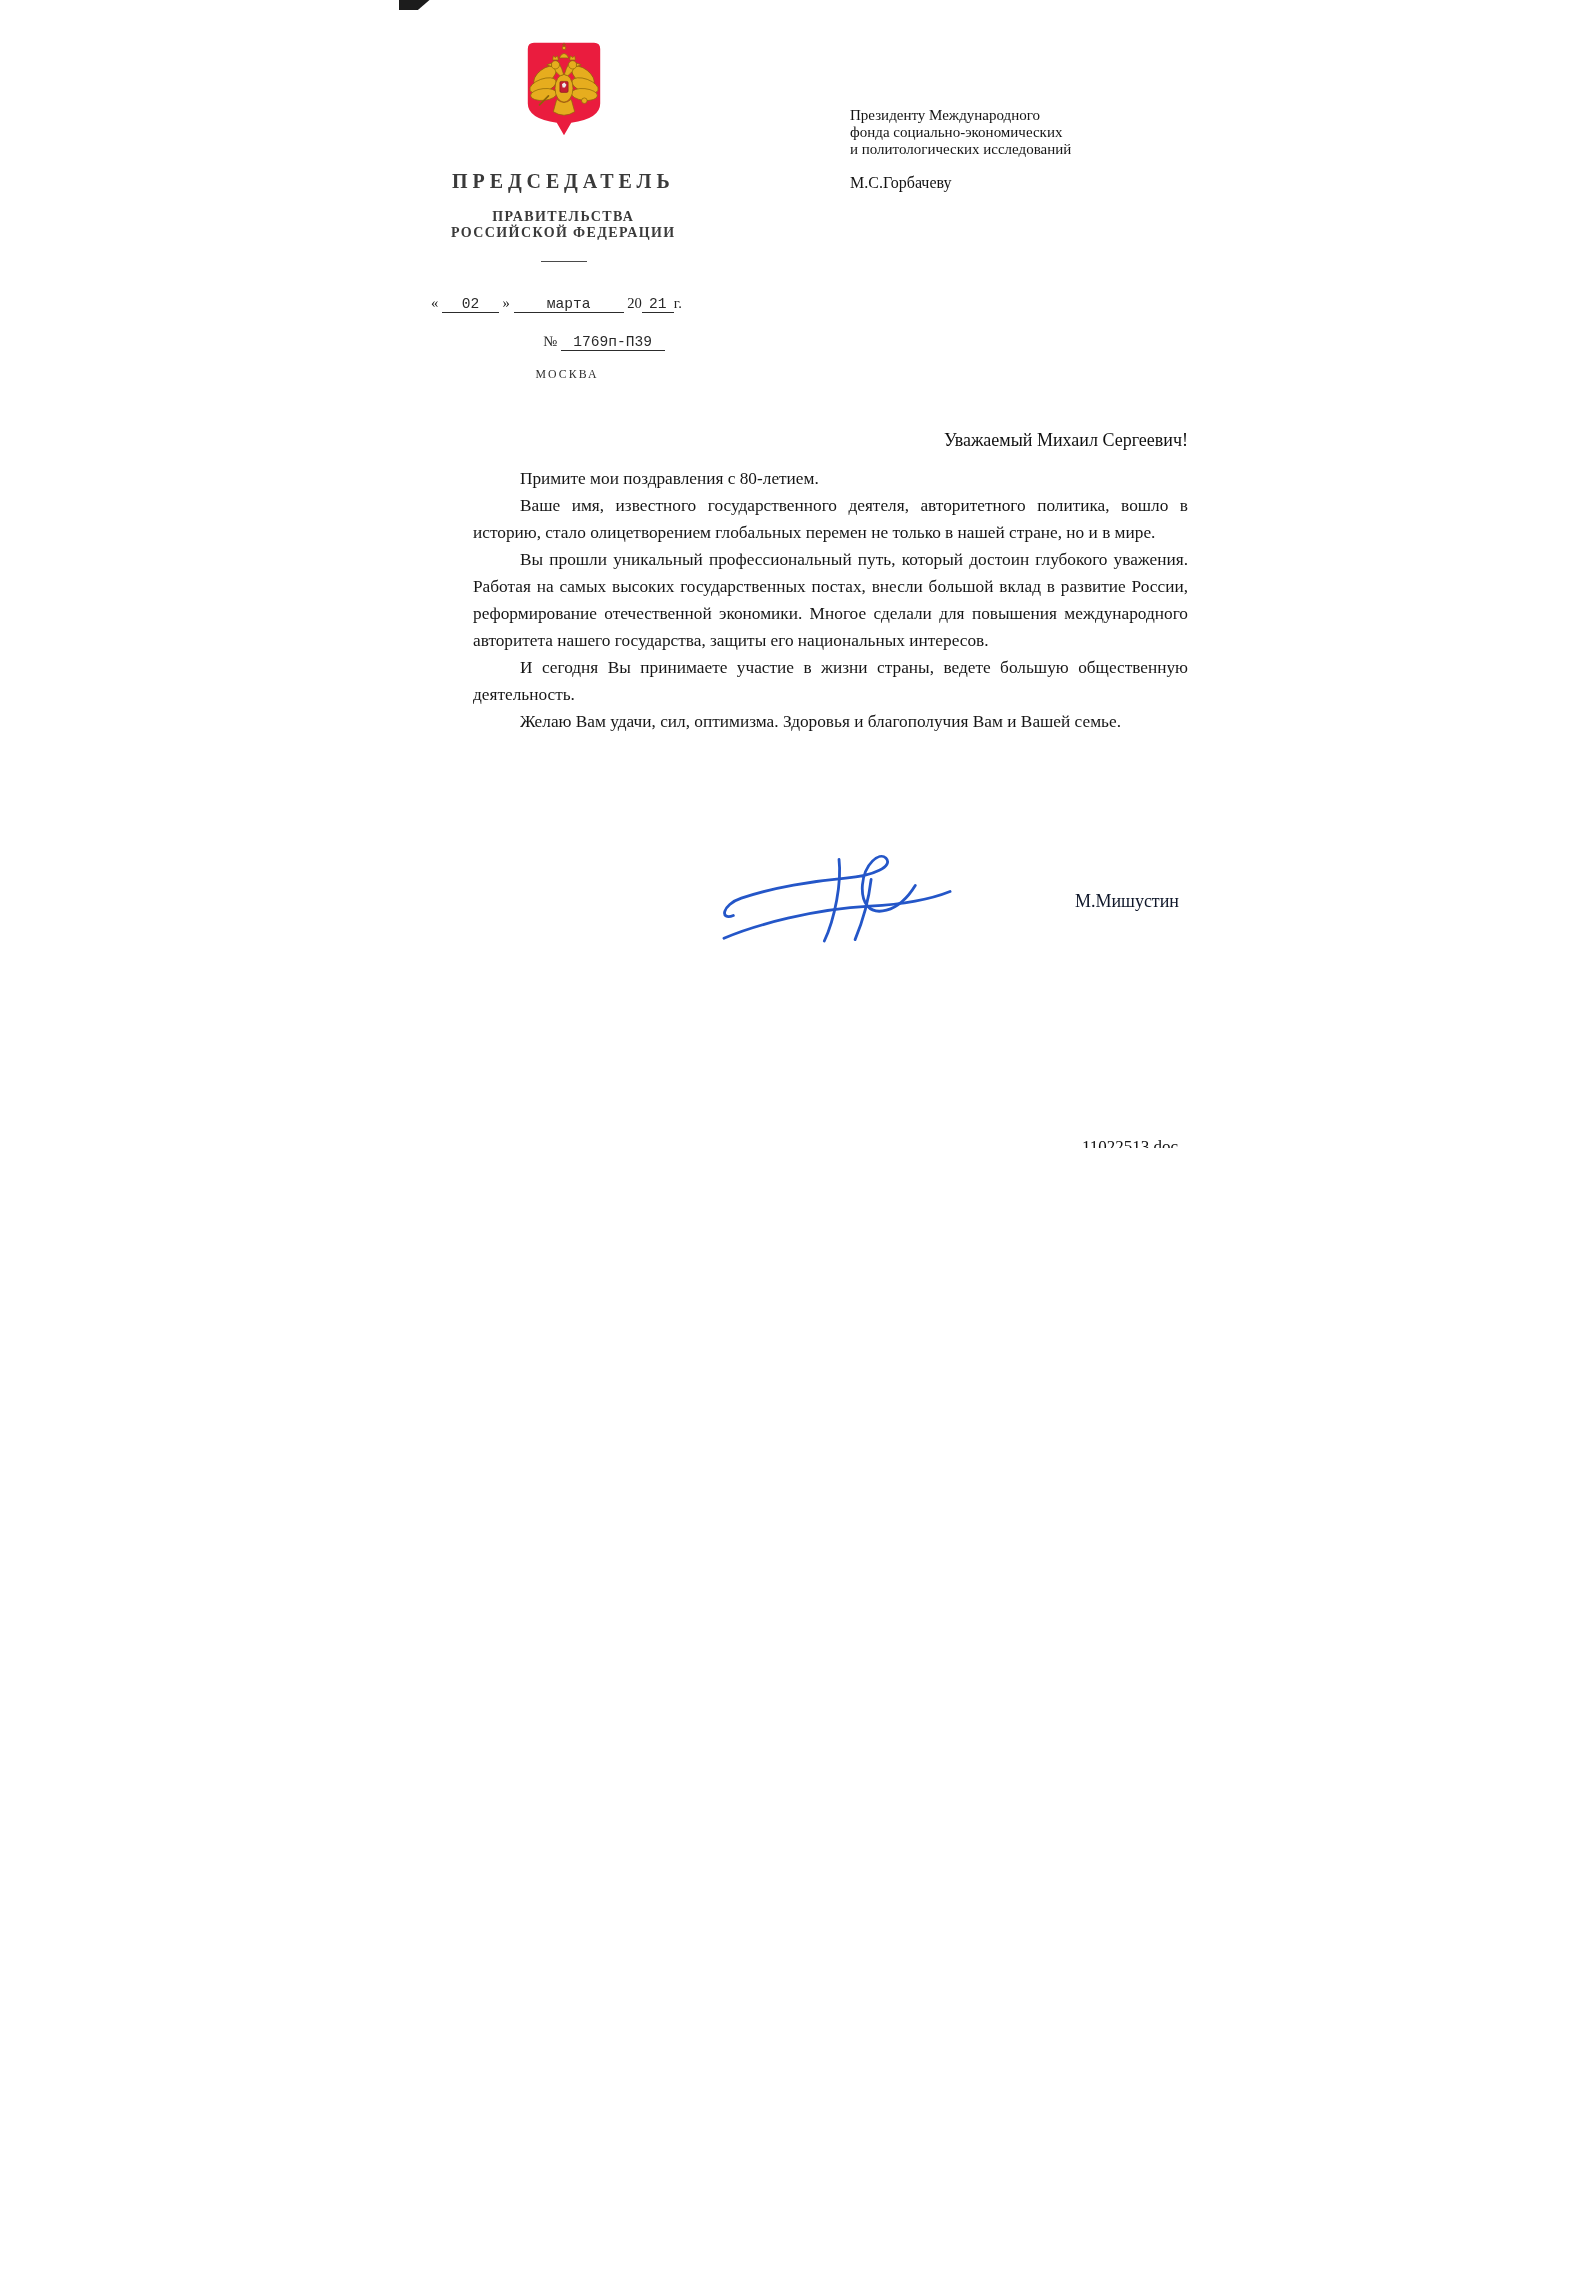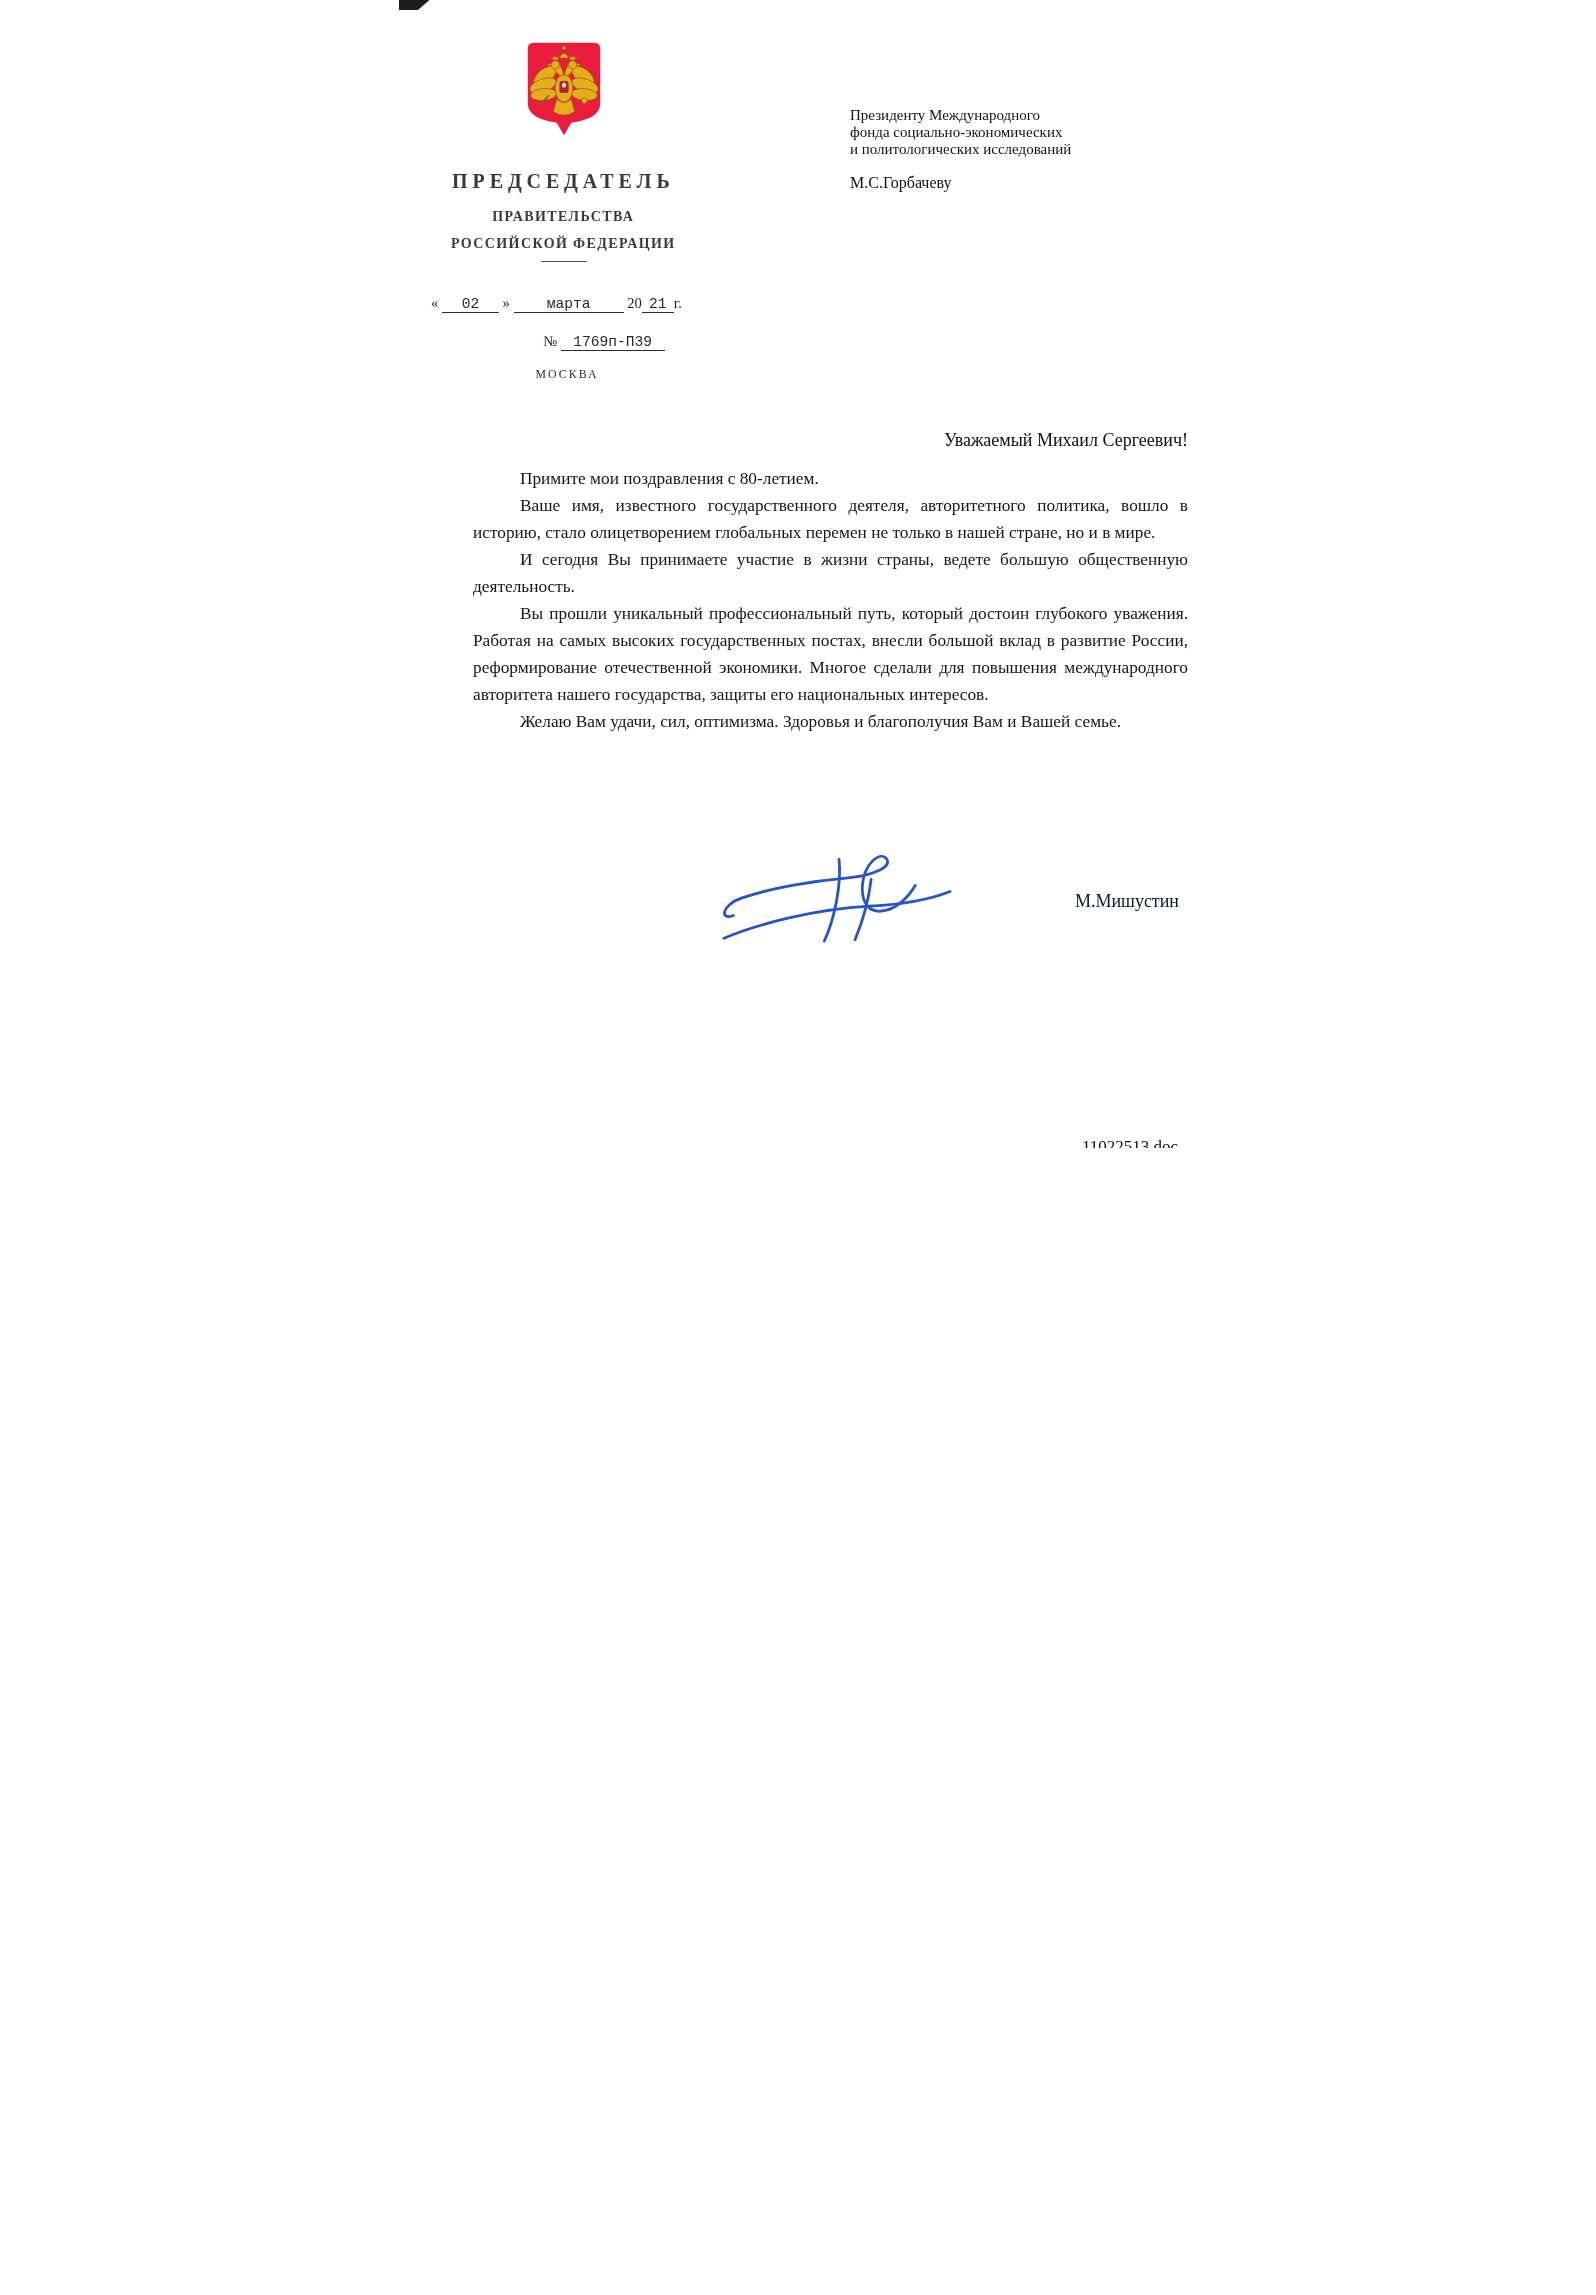--- a/index.html
+++ b/index.html
@@ -9,21 +9,21 @@
   .scan-blot{position:absolute;left:0;top:0;width:30.5px;height:10.4px;background:#1c1c1c;
              clip-path:polygon(0 0,100% 0,60% 100%,0 100%);}
 
   .crest{position:absolute;left:125px;top:40px;width:80px;height:100px;}
 
   .lh-title{position:absolute;left:11.8px;top:170px;width:305px;text-align:center;
             font-weight:bold;font-size:20px;letter-spacing:4.9px;color:#3a3a3a;}
   .lh-sub{position:absolute;left:11.8px;width:305px;text-align:center;font-weight:bold;
           font-size:14px;letter-spacing:1.4px;color:#3a3a3a;}
   .lh-sub1{top:209px;}
-  .lh-sub2{top:236px;}
+  .lh-sub2{top:225px;}
   .lh-rule{position:absolute;left:142px;top:261px;width:46px;border-top:1.4px solid #4a4a4a;}
 
   .recipient{position:absolute;left:451px;top:107px;width:313px;text-align:left;
              font-size:15px;line-height:17px;color:#141414;}
   .recipient .addr-name{margin-top:16px;font-size:16px;}
 
   .date-row{position:absolute;left:32px;top:295px;font-size:14.6px;color:#222;white-space:nowrap;}
   .num-row{position:absolute;left:116px;top:333px;font-size:14.6px;color:#222;white-space:nowrap;margin-left:28px;}
   .val{font-family:Liberation Mono, monospace;display:inline-block;
        text-align:center;border-bottom:1.4px solid #2c2c2c;font-size:14.6px;color:#2a2a2a;}
@@ -109,22 +109,22 @@
     <span class="val docnum">1769п-П39</span>
   </div>
 
   <div class="city">МОСКВА</div>
 
   <div class="salutation">Уважаемый Михаил Сергеевич!</div>
 
   <div class="body-text">
     <p>Примите мои поздравления с 80-летием.</p>
     <p>Ваше имя, известного государственного деятеля, авторитетного политика, вошло в историю, стало олицетворением глобальных перемен не только в нашей стране, но и в мире.</p>
+    <p>Вы прошли уникальный профессиональный путь, который достоин глубокого уважения. Работая на самых высоких государственных постах, внесли большой вклад в развитие России, реформирование отечественной экономики. Многое сделали для повышения международного авторитета нашего государства, защиты его национальных интересов.</p>
     <p>И сегодня Вы принимаете участие в жизни страны, ведете большую общественную деятельность.</p>
-    <p>Вы прошли уникальный профессиональный путь, который достоин глубокого уважения. Работая на самых высоких государственных постах, внесли большой вклад в развитие России, реформирование отечественной экономики. Многое сделали для повышения международного авторитета нашего государства, защиты его национальных интересов.</p>
     <p>Желаю Вам удачи, сил, оптимизма. Здоровья и благополучия Вам и Вашей семье.</p>
   </div>
 
   <svg class="signature" viewBox="0 0 360 145" aria-hidden="true">
     <g fill="none" stroke="#2456c8" stroke-width="4.2" stroke-linecap="round">
       <path d="M28 98 C8 106 10 82 40 72 C86 56 150 46 196 42 C238 39 268 24 256 12 C246 3 224 20 221 52 C219 79 231 97 257 90 C278 84 292 66 300 53"></path>
       <path d="M14 132 C60 112 150 88 232 84 C286 81 322 74 352 62"></path>
       <path d="M186 14 C190 48 180 102 164 136"></path>
       <path d="M234 44 C230 78 220 110 210 134"></path>
     </g>

